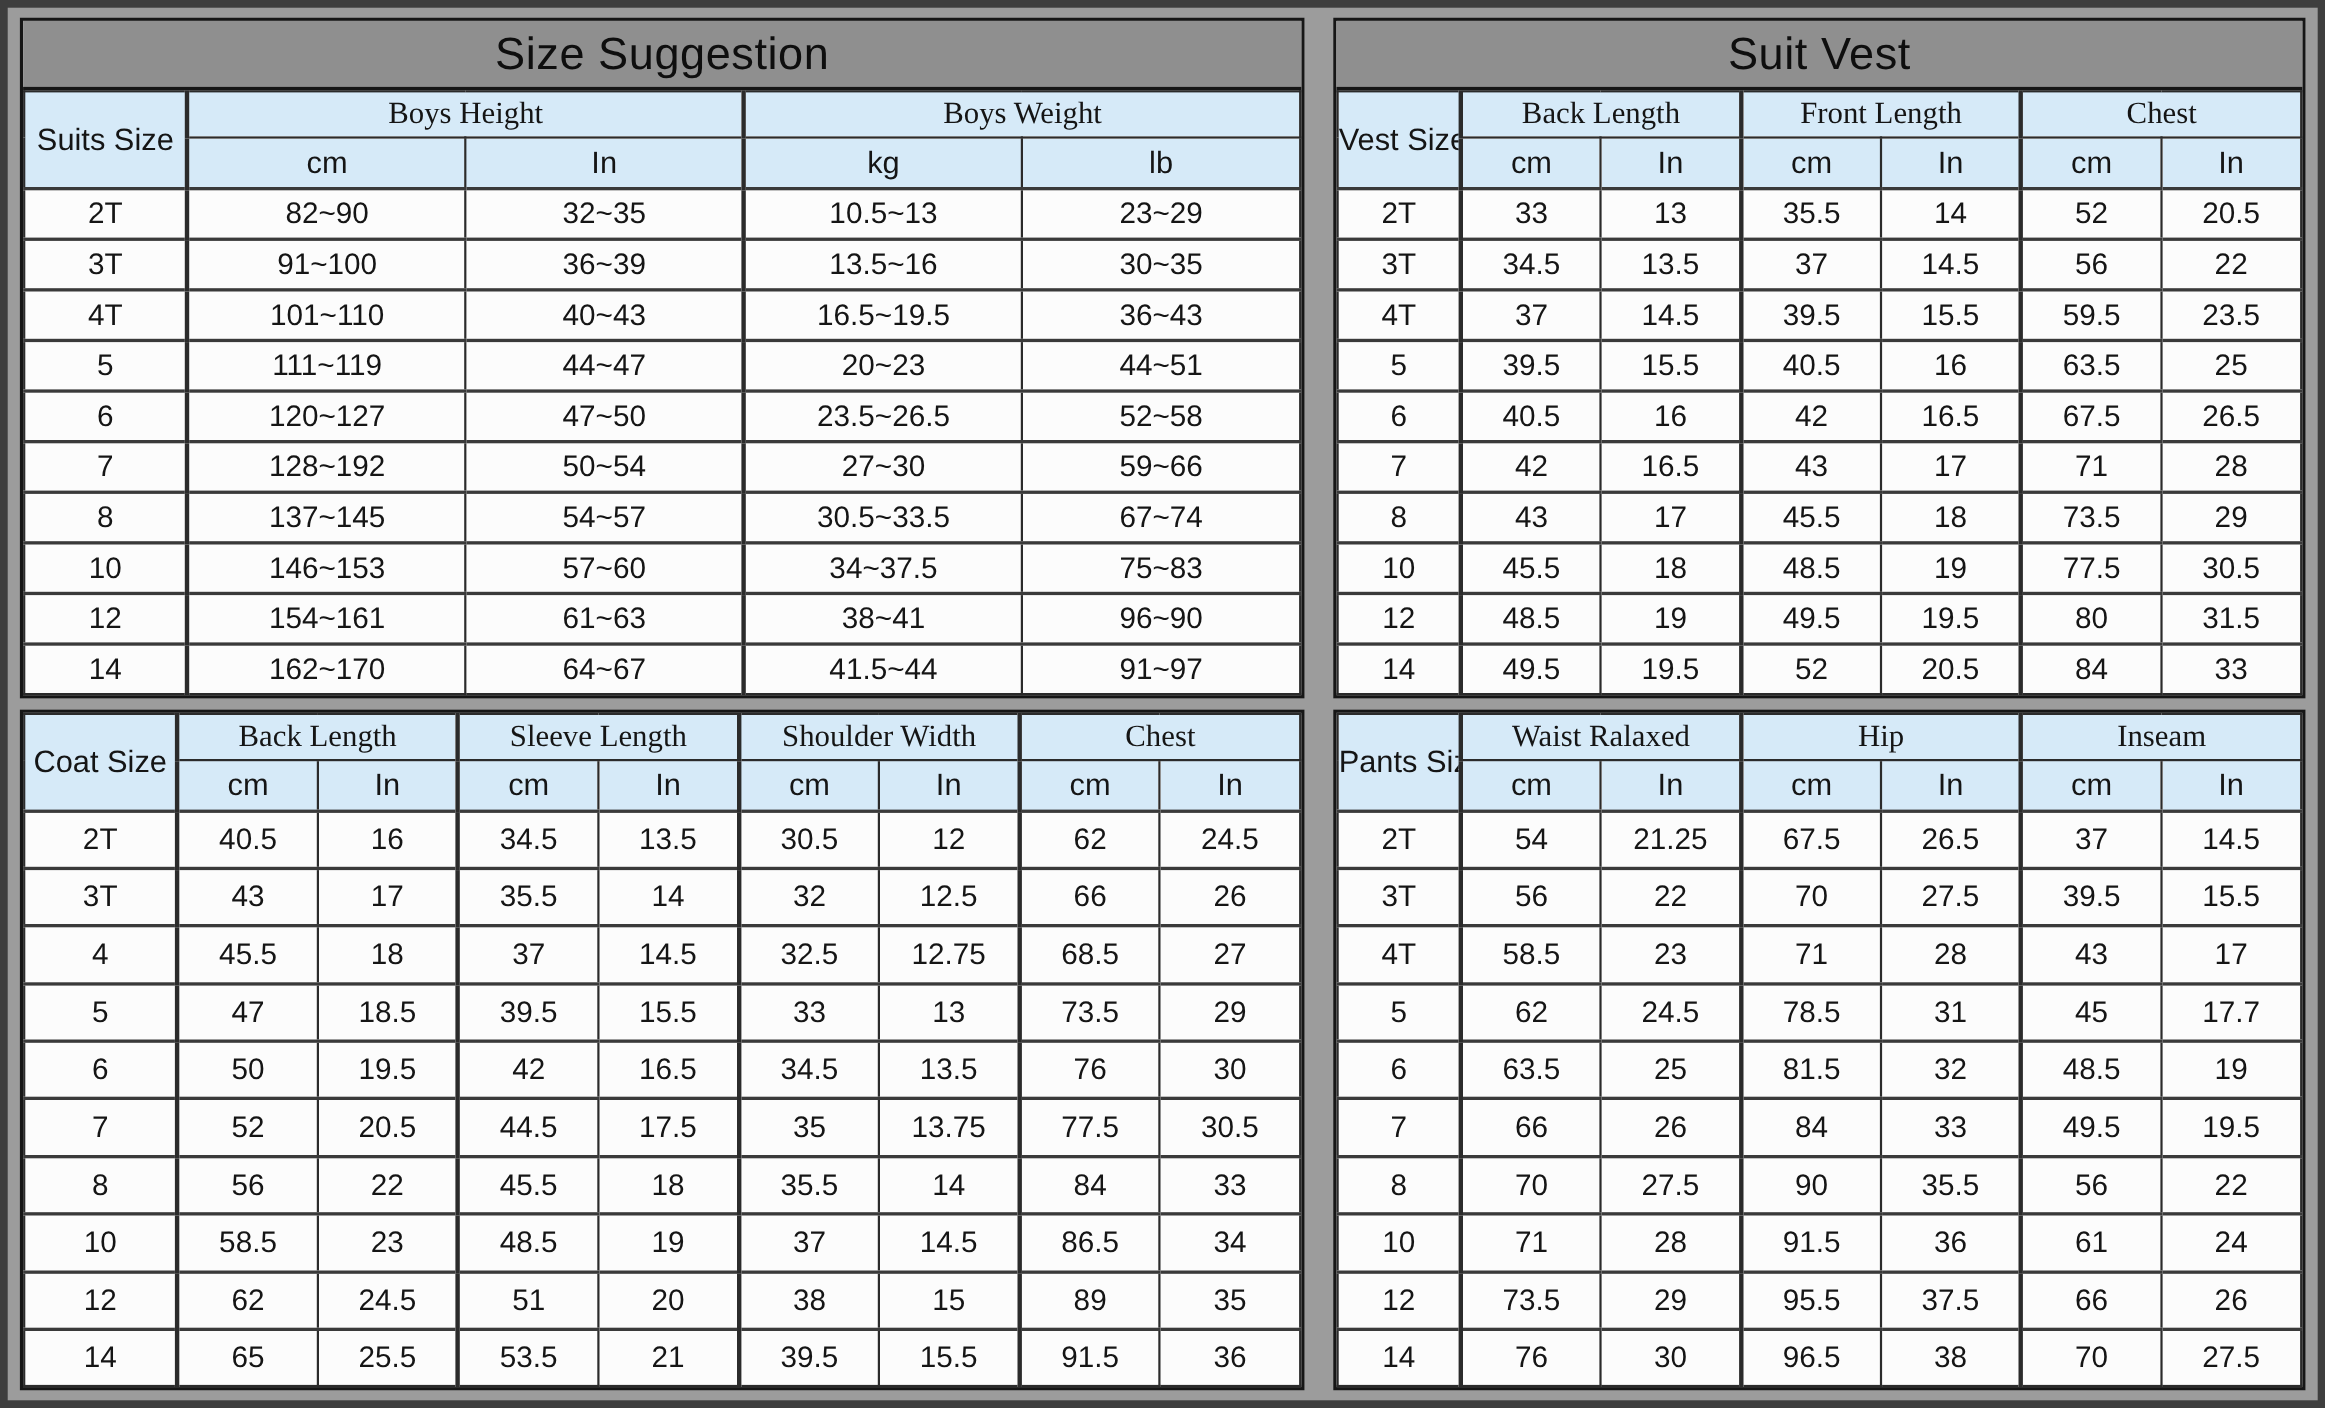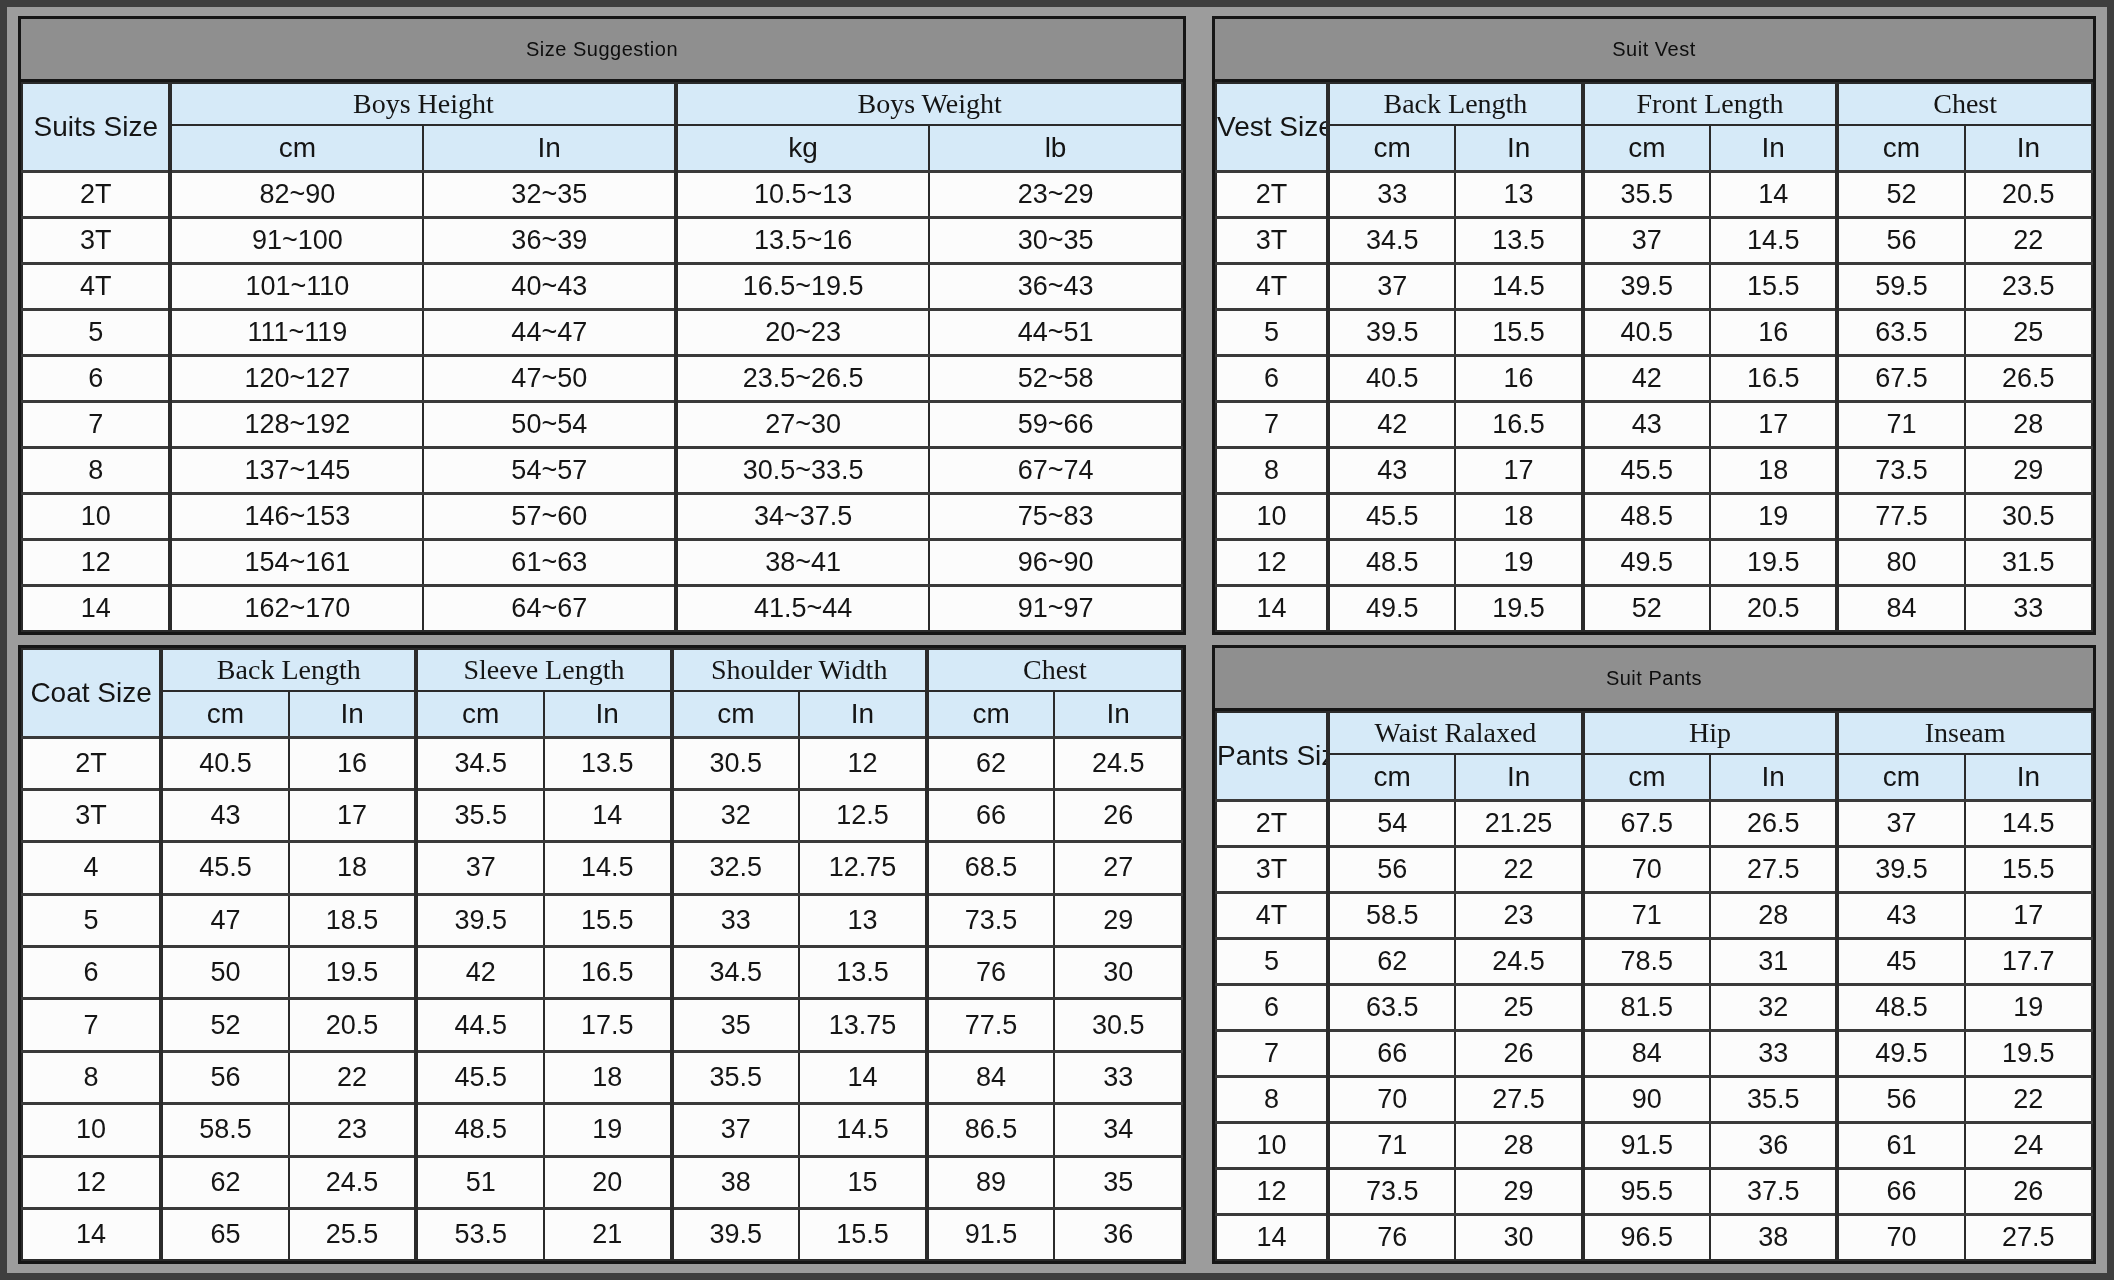--- a/index.html
+++ b/index.html
@@ -27,21 +27,21 @@
     background: #fbfbfb;
     min-height: 0;
   }
   .title-bar {
     flex: 0 0 60px;
     background: #8f8f8f;
     border-bottom: 3px solid #161616;
     display: flex;
     align-items: center;
     justify-content: center;
-    font-size: 20px;
+    font-size: 41px;
     letter-spacing: 0.5px;
     color: #0e0e0e;
   }
   table {
     flex: 1 1 auto;
     width: 100%;
     height: 100%;
     border-collapse: collapse;
     table-layout: fixed;
   }
@@ -430,21 +430,20 @@
             <td>21</td>
             <td class="gstart">39.5</td>
             <td>15.5</td>
             <td class="gstart">91.5</td>
             <td>36</td>
           </tr>
         </tbody>
       </table>
     </div>
     <div class="quad">
-      <div class="title-bar">Suit Pants</div>
       <table>
         <colgroup>
           <col style="width: 12.8%;">
           <col style="width: 14.5333%;">
           <col style="width: 14.5333%;">
           <col style="width: 14.5333%;">
           <col style="width: 14.5333%;">
           <col style="width: 14.5333%;">
           <col style="width: 14.5333%;">
         </colgroup>

